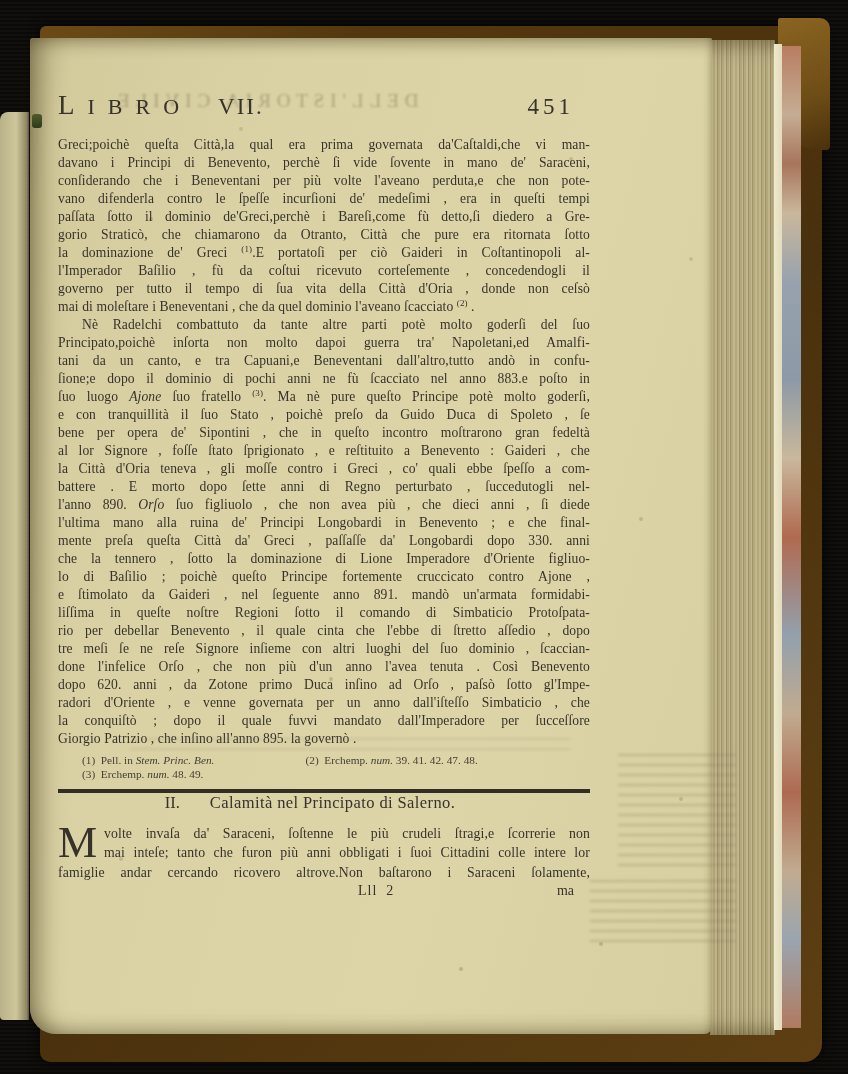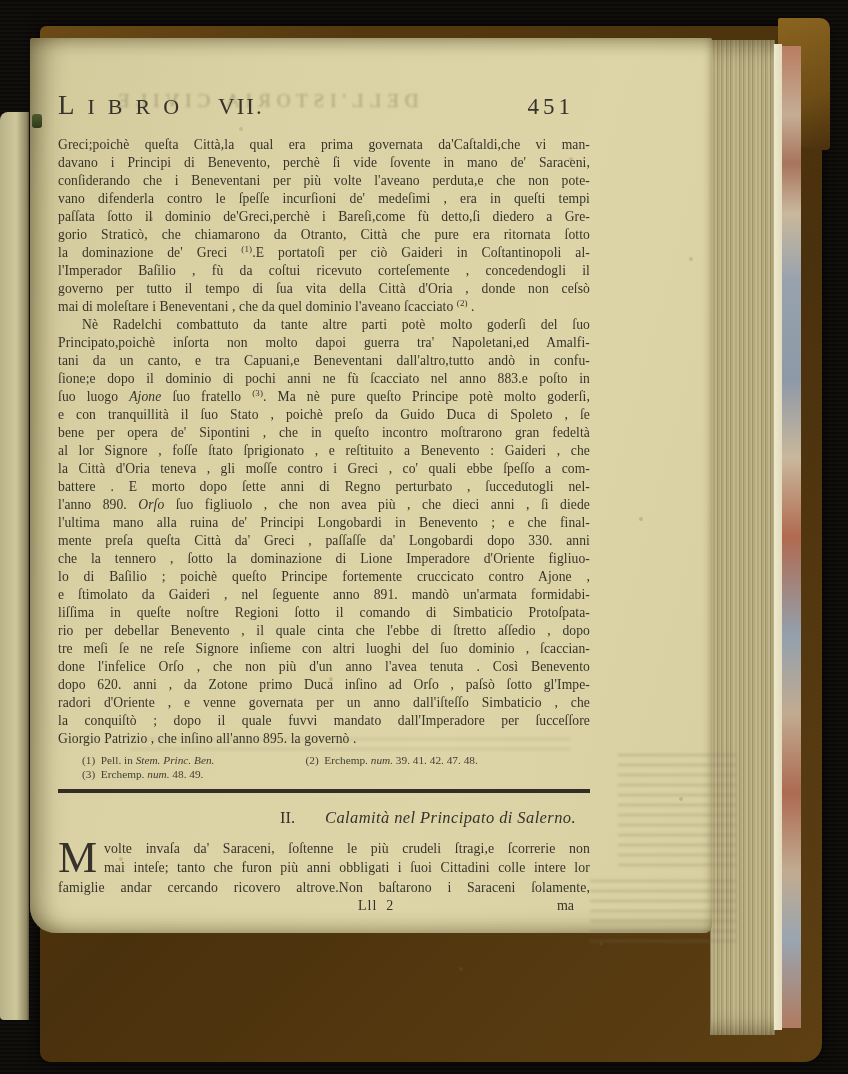--- a/index.html
+++ b/index.html
@@ -29,21 +29,21 @@
   .white-strip{position:absolute;left:774px;top:44px;width:8px;height:986px;
          background:linear-gradient(90deg,#efe9cd,#e2dbbd);}
   .marble{position:absolute;left:782px;top:46px;width:19px;height:982px;
          background:linear-gradient(180deg,
             #b97d62 0%,#c4ad93 7%,#a8745c 12%,#c9b89c 17%,
             #97a2ae 24%,#8e99a7 34%,#c9b89c 42%,#b06a50 50%,
             #93a0ad 60%,#c1ab8f 68%,#ad6a52 76%,#c1ab8f 84%,
             #9aa5b0 91%,#b07a60 100%);}
 
   
-  .paper{position:absolute;left:30px;top:38px;width:682px;height:895px;
+  .paper{position:absolute;left:30px;top:38px;width:682px;height:996px;
          background:linear-gradient(105deg,#c3ba8e 0%,#d4cb9d 5%,#dad2a5 28%,#ddd5a8 65%,#d7cfa1 100%);
          border-radius:3px 2px 8px 26px;
          box-shadow:inset 20px 0 26px -12px rgba(70,58,24,.55),
                     inset 0 14px 16px -10px rgba(70,58,24,.40),
                     inset 0 -16px 18px -12px rgba(70,58,24,.35),
                     inset -6px 0 8px -6px rgba(90,75,35,.45);}
   .foxing{position:absolute;left:0;top:0;width:2px;height:2px;border-radius:50%;
          box-shadow:120px 180px 0 1px rgba(130,100,50,.30), 540px 120px 0 1px rgba(130,100,50,.25),
                     300px 640px 0 1px rgba(130,100,50,.28), 610px 480px 0 1px rgba(120,90,45,.25),
                     90px 820px 0 1px rgba(130,100,50,.25), 430px 930px 0 1px rgba(120,95,45,.30),
@@ -72,23 +72,23 @@
 
   .footnotes{display:flex;flex-wrap:wrap;margin-top:5px;padding-left:24px;
          color:#45403513;color:#454035;}
   .footnotes .tline{font-size:11.3px;line-height:14px;white-space:pre-wrap;}
   .footnotes .tline:nth-child(1){width:44%;}
   .footnotes .tline:nth-child(2){width:56%;}
   .footnotes .tline:nth-child(3){width:100%;}
 
   .rule{margin-top:8px;height:3.5px;background:#332d24;filter:blur(.3px);}
 
-  .sec-heading{display:flex;justify-content:flex-end;gap:30px;margin-top:15px;
+  .sec-heading{display:flex;justify-content:center;gap:30px;
          font-size:16.5px;transform:translateX(-14px);}
-  .sec-title{font-style:italic;letter-spacing:.4px;}
+  .sec-title{letter-spacing:.4px;}
 
   .para3{margin-top:11px;}
   .para3 .tline{font-size:13.8px;line-height:19.5px;height:19.5px;}
   .dropcap{float:left;width:46px;height:37px;font-size:44px;line-height:36px;
          padding-top:1px;text-align:left;}
 
   .sig-row{display:flex;align-items:baseline;font-size:14px;margin-top:1px;}
   .signature{margin-left:300px;white-space:pre;letter-spacing:1px;}
   .catchword{margin-left:auto;margin-right:16px;}
 

